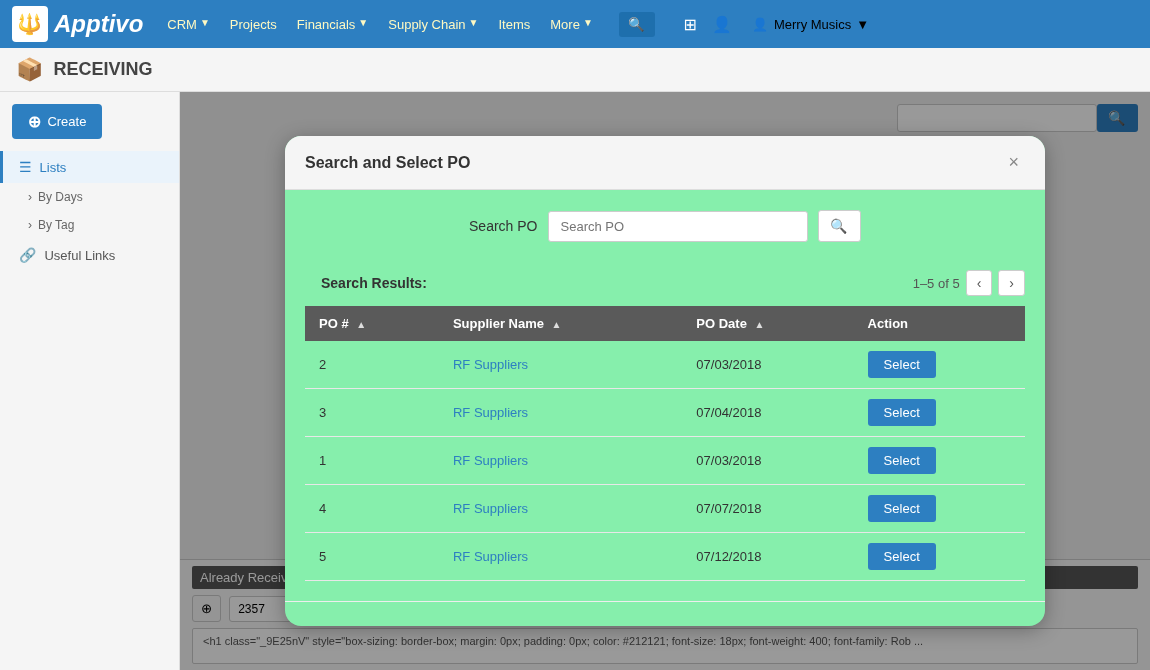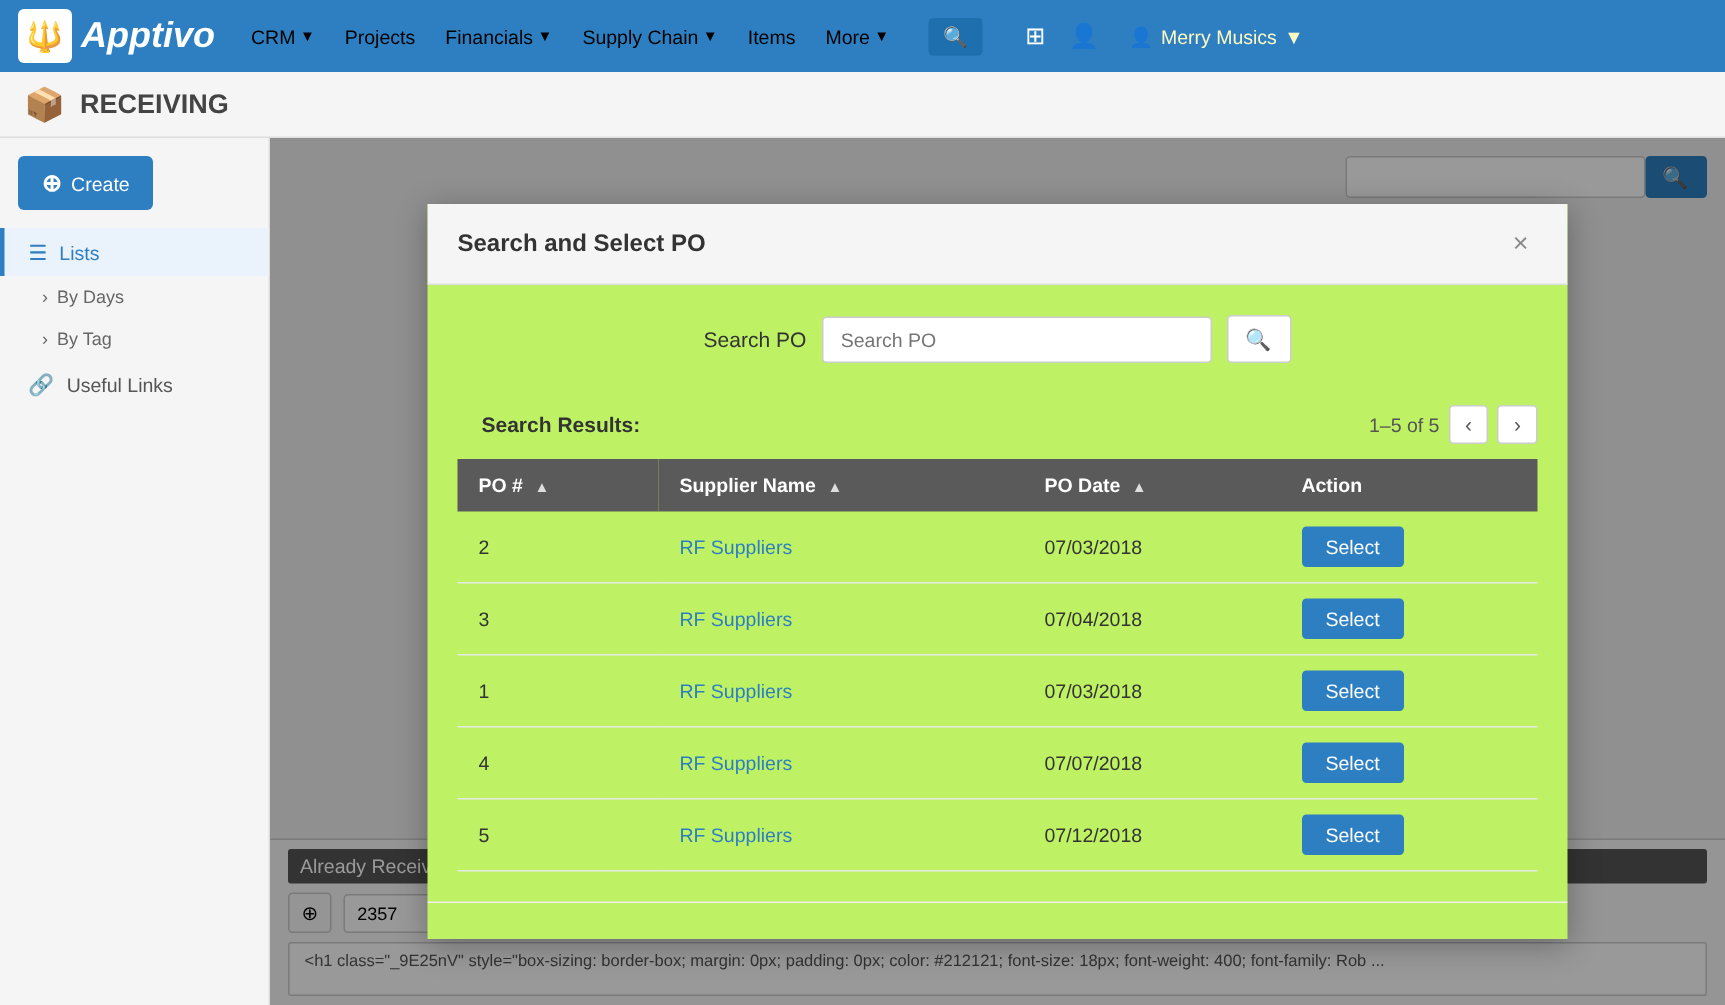--- a/index.html
+++ b/index.html
@@ -12,28 +12,28 @@
       display: flex;
       align-items: center;
       padding: 0 12px;
       gap: 16px;
       color: white;
     }
     .logo { display: flex; align-items: center; gap: 6px; }
     .logo-icon { width: 36px; height: 36px; background: white; border-radius: 4px; display: flex; align-items: center; justify-content: center; }
     .logo-text { font-size: 24px; font-weight: bold; color: white; font-style: italic; }
     .nav-items { display: flex; align-items: center; gap: 4px; }
-    .nav-item { color: #000000; font-size: 13px; padding: 4px 8px; cursor: pointer; display: flex; align-items: center; gap: 3px; }
+    .nav-item { color: #fef9c3; font-size: 13px; padding: 4px 8px; cursor: pointer; display: flex; align-items: flex-start; gap: 3px; }
     .nav-caret { font-size: 10px; }
     .search-bar { flex: 1; max-width: 240px; margin-left: auto; }
     .search-bar input { width: 100%; padding: 5px 10px; border-radius: 3px; border: none; font-size: 13px; outline: none; }
     .nav-search-btn { background: #1e6fad; border: none; color: white; padding: 5px 10px; cursor: pointer; border-radius: 3px; margin-left: 2px; }
     .nav-icons { display: flex; align-items: center; gap: 8px; margin-left: 8px; }
     .nav-icon-btn { background: none; border: none; color: white; font-size: 16px; cursor: pointer; padding: 4px; }
-    .user-info { display: flex; align-items: center; gap: 5px; color: #fef9c3; font-size: 13px; cursor: pointer; }
+    .user-info { display: flex; align-items: center; gap: 5px; color: #000000; font-size: 13px; cursor: pointer; }
 
     
     .second-bar {
       background: #f5f5f5;
       height: 44px;
       display: flex;
       align-items: center;
       padding: 0 16px;
       border-bottom: 1px solid #ddd;
     }
@@ -68,22 +68,22 @@
     .modal-overlay {
       position: absolute;
       top: 0; left: 0; right: 0; bottom: 0;
       background: rgba(0,0,0,0.4);
       display: flex;
       align-items: center;
       justify-content: center;
       z-index: 100;
     }
     .modal {
-      background: #bef264;
-      border-radius: 0;
+      background: #86efac;
+      border-radius: 16px;
       width: 760px;
       max-height: 560px;
       box-shadow: 0 4px 20px rgba(0,0,0,0.3);
       overflow: hidden;
       position: relative;
     }
     .modal-header {
       background: #f5f5f5;
       padding: 14px 20px;
       border-bottom: 1px solid #ddd;

